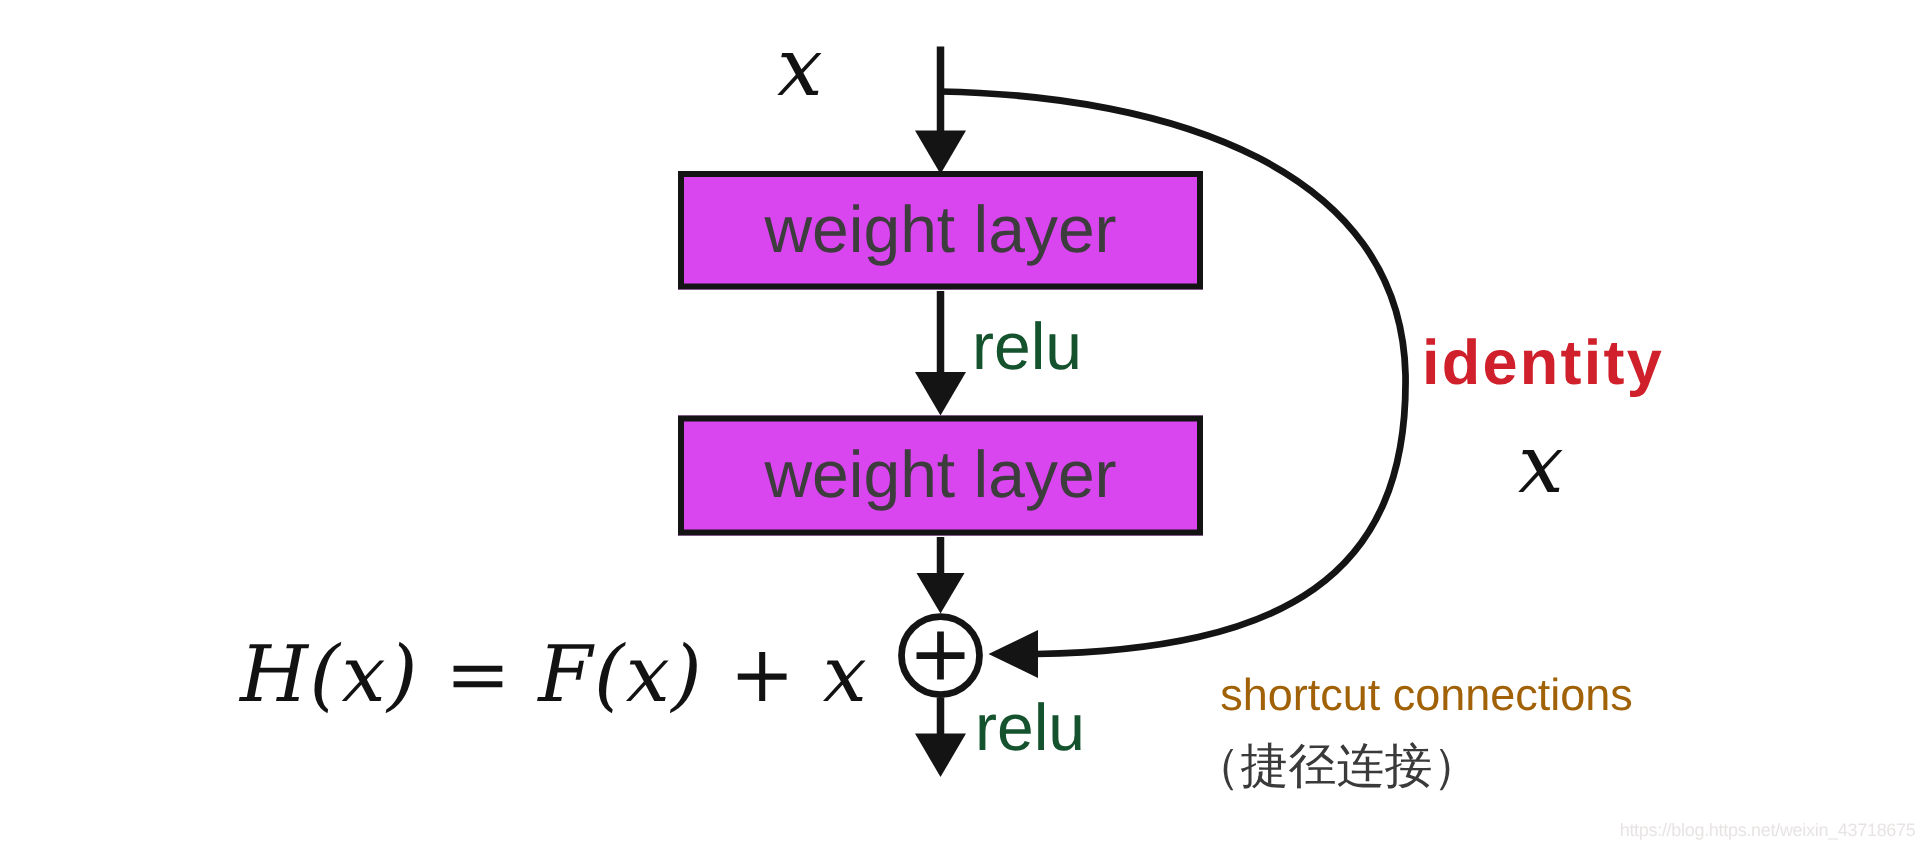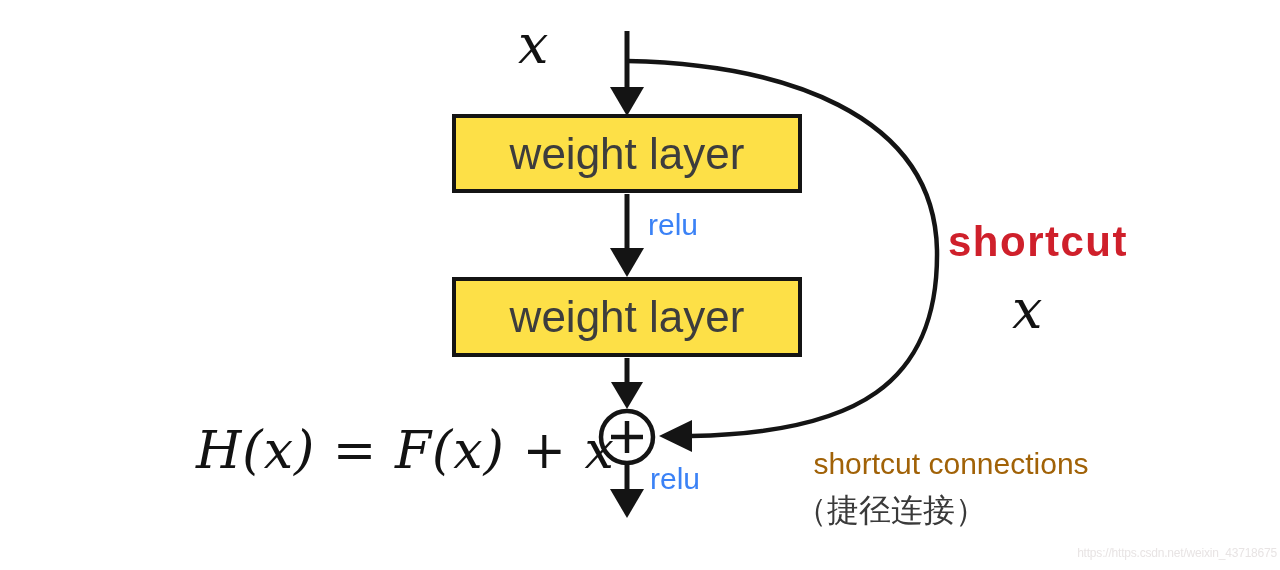--- a/index.html
+++ b/index.html
@@ -13,41 +13,41 @@
   }
   .layer-svg { position: absolute; left: 0; top: 0; }
   .lbl { position: absolute; line-height: 1; white-space: nowrap; }
   .math {
     font-family: "DejaVu Serif", "Liberation Serif", serif;
     font-style: italic;
     color: #121212;
   }
   .x-top   { left: 518px; top: 18px;  font-size: 54px; }
   .fx      { left: 266px; top: 214px; font-size: 54px; }
-  .eq      { left: 160px; top: 424px; font-size: 52px; letter-spacing: 1px; margin-left: 36px; }
+  .eq      { left: 160px; top: 424px; font-size: 52px; letter-spacing: 1px; }
   .x-right { left: 1012px; top: 283px; font-size: 54px; }
   .box {
     position: absolute;
     left: 452px;
     width: 350px;
     border: 4px solid #141414;
-    background: #fde047;
+    background: #d946ef;
     box-sizing: border-box;
     display: flex;
     align-items: center;
     justify-content: center;
   }
   .box1 { top: 114px; height: 79px; }
   .box2 { top: 277px; height: 80px; }
   .box span {
     font-size: 44px;
     color: #3d3d3d;
     letter-spacing: 0px;
   }
-  .relu { color: #3b82f6; font-size: 30px; }
+  .relu { color: #14532d; font-size: 44px; }
   .relu-mid    { left: 648px; top: 210px; }
   .relu-bottom { left: 650px; top: 464px; }
   .identity {
     left: 948px; top: 221px;
     font-size: 42px;
     font-weight: bold;
     letter-spacing: 1.5px;
     color: #cf202b;
   }
   .shortcut-en {
@@ -101,19 +101,19 @@
     <span>weight layer</span>
   </div>
 
   <div class="lbl math x-top">x</div>
   <div class="lbl math eq">H(x) = F(x) + x</div>
   <div class="lbl math x-right">x</div>
 
   <div class="lbl relu relu-mid">relu</div>
   <div class="lbl relu relu-bottom">relu</div>
 
-  <div class="lbl identity">shortcut</div>
+  <div class="lbl identity">identity</div>
   <div class="lbl shortcut-en">shortcut connections</div>
   <div class="lbl shortcut-zh">（捷径连接）</div>
 
-  <div class="lbl watermark">https://https.csdn.net/weixin_43718675</div>
+  <div class="lbl watermark">https://blog.https.net/weixin_43718675</div>
 
 </div>
 
 </body></html>

